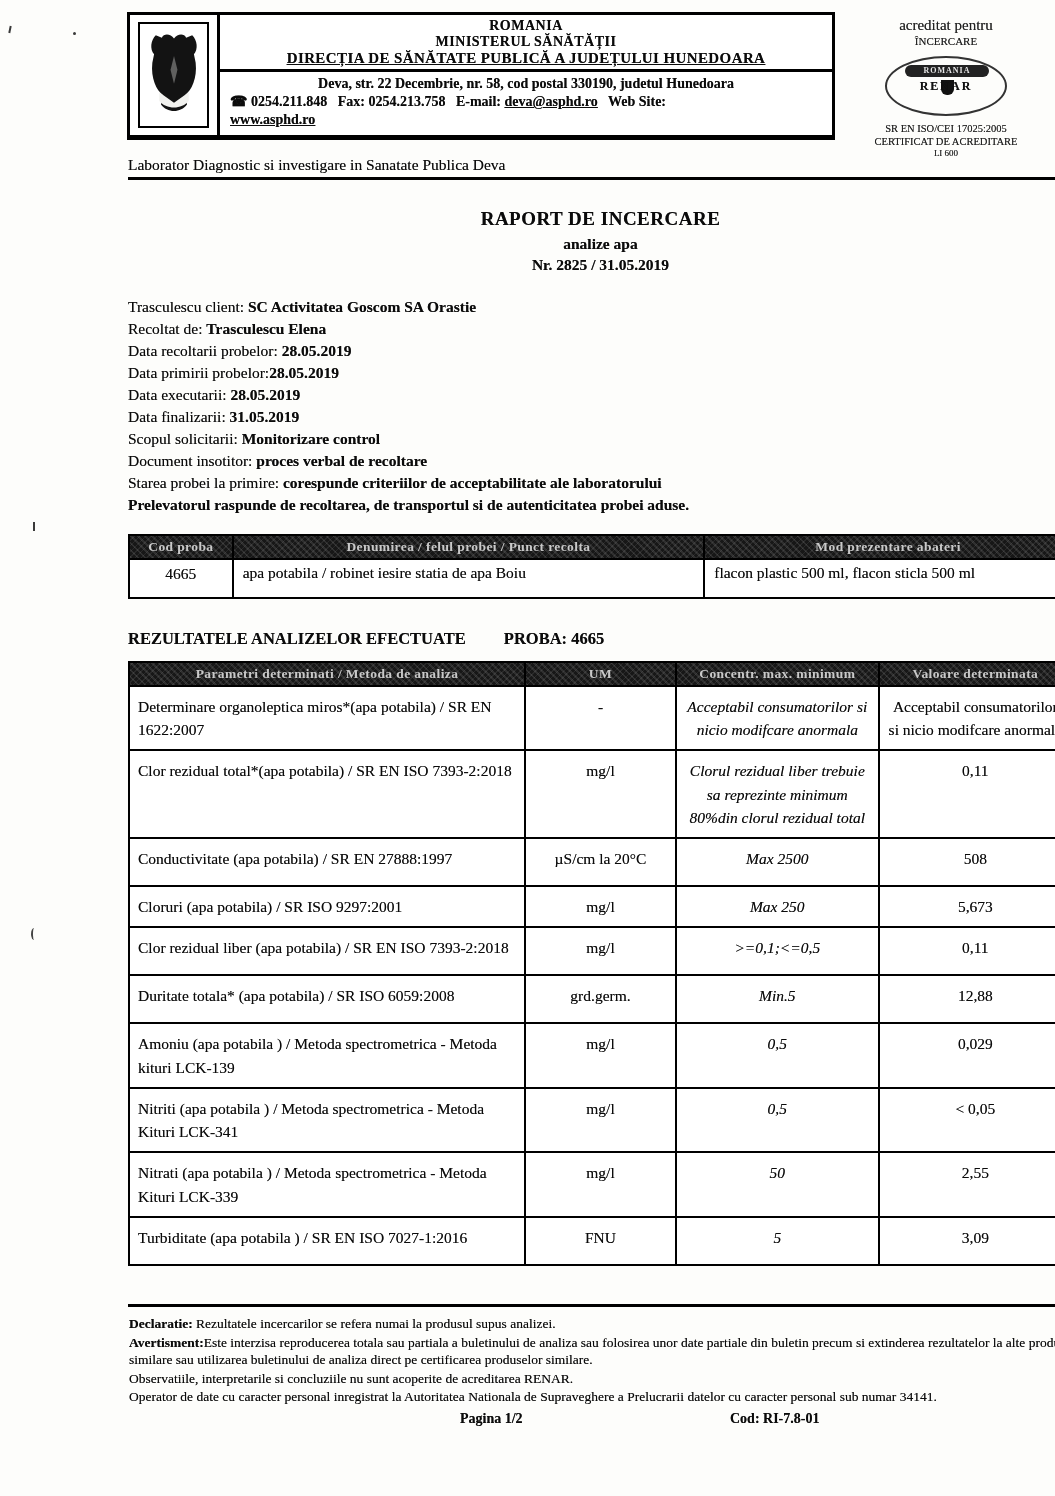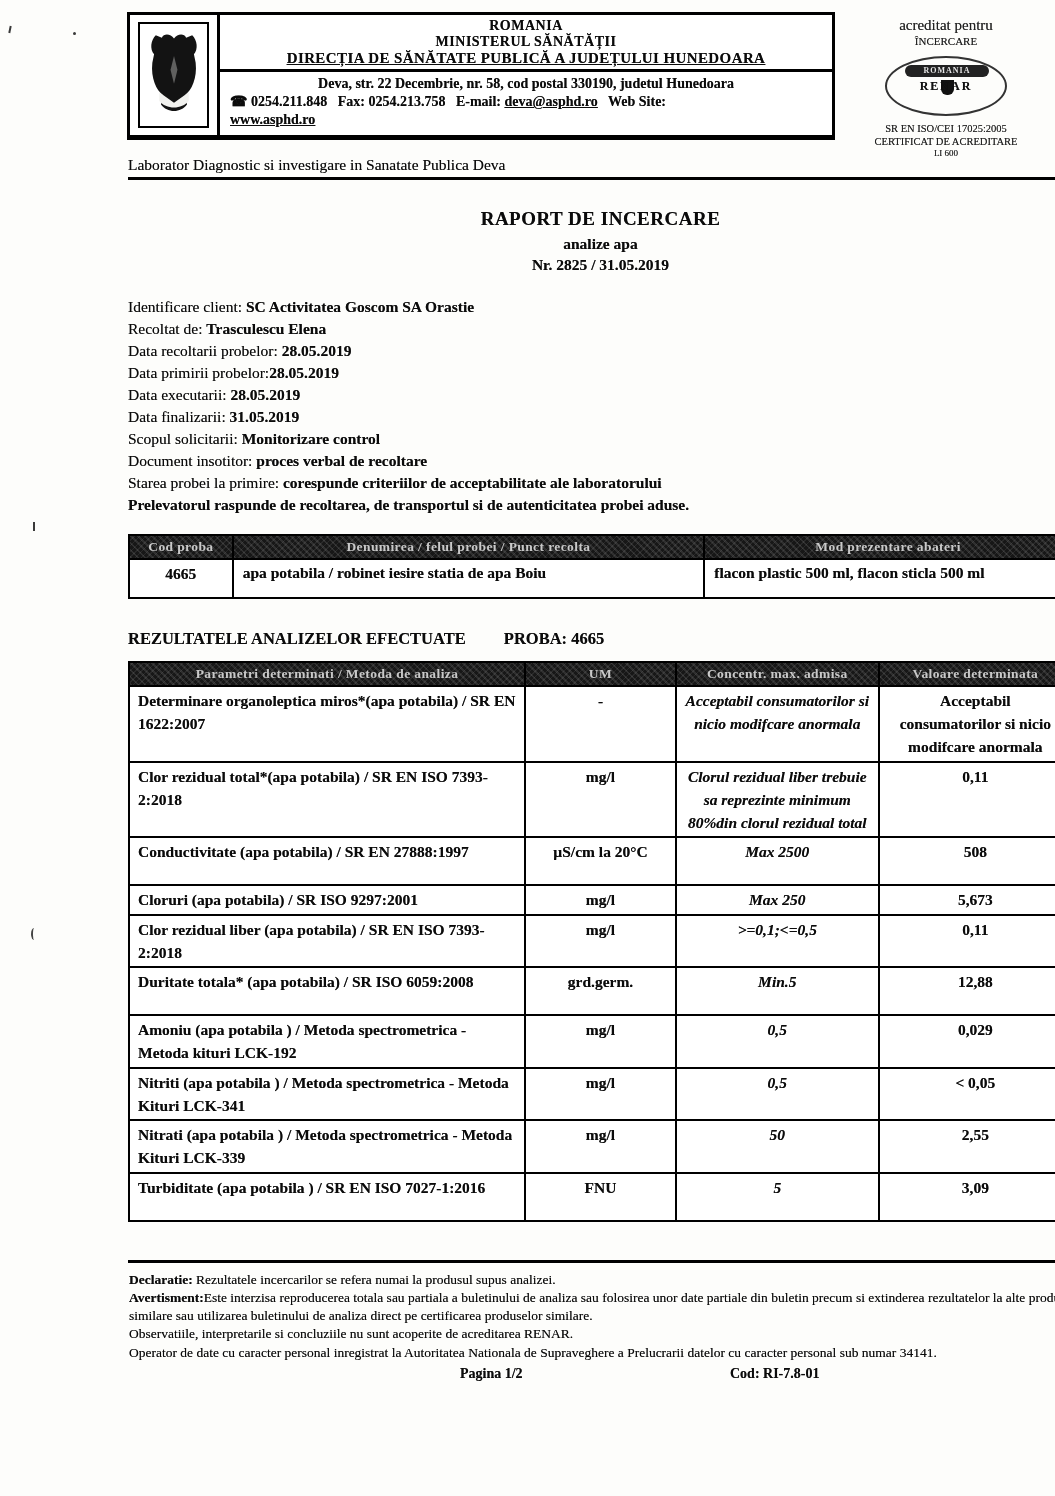--- a/index.html
+++ b/index.html
@@ -65,38 +65,38 @@
 
   .title-block { text-align: center; margin: 26px 0 20px; line-height: 1.4; }
   .title-main { font-size: 19px; font-weight: bold; letter-spacing: .5px; }
   .title-sub, .title-nr { font-size: 15.5px; font-weight: bold; }
 
   .info-block { font-size: 15.5px; line-height: 1.42; margin-bottom: 18px; }
   .info-row .val { font-weight: bold; }
   .info-strong { font-weight: bold; }
 
   table { width: 100%; border-collapse: collapse; background:#fff; }
-  td, th { border: 2px solid #000; font-weight: bold; }
+  td, th { border: 2px solid #000; }
   .noisy-head th {
     background:
       repeating-linear-gradient(45deg, rgba(255,255,255,.10) 0 2px, transparent 2px 5px),
       repeating-linear-gradient(-45deg, rgba(255,255,255,.08) 0 1px, transparent 1px 4px),
       #171717;
     color: #c9c9c9; font-size: 13.5px; font-weight: bold;
     padding: 3px 4px; letter-spacing: .4px; text-shadow: none;
   }
   .sample-table { font-size: 15.5px; margin-bottom: 30px; }
   .sample-table td { padding: 4px 9px 14px; vertical-align: top; }
   .sample-table td.code { text-align: center; padding-top: 5px; }
 
   .results-heading { font-size: 16.5px; font-weight: bold; margin: 0 0 12px; }
   .results-heading .proba { margin-left: 34px; }
 
   .results-table { font-size: 15.5px; }
-  .results-table td { padding: 2px 8px; vertical-align: top; line-height: 1.5; }
+  .results-table td { padding: 8px 8px; vertical-align: top; line-height: 1.5; }
   .results-table td.c { text-align: center; }
   .results-table td.lim { font-style: italic; text-align: center; }
 
   
   .footer { margin-top: 38px; border-top: 3px solid #000; padding-top: 7px; font-size: 13.5px; line-height: 1.3; }
   .footer p { margin: 1px; }
   .footer .b { font-weight: bold; }
   .page-line { position: relative; height: 24px; margin-top: 4px; font-weight: bold; font-size: 14px; }
   .page-num { position: absolute; left: 332px; }
   .doc-code { position: absolute; left: 602px; }
@@ -167,21 +167,21 @@
 
     <div class="lab-line">Laborator Diagnostic si investigare in Sanatate Publica Deva</div>
 
     <div class="title-block">
       <div class="title-main">RAPORT DE INCERCARE</div>
       <div class="title-sub">analize apa</div>
       <div class="title-nr">Nr. 2825 / 31.05.2019</div>
     </div>
 
     <div class="info-block">
-      <div class="info-row"><span>Identificare client: </span><span class="val">SC Activitatea Goscom SA Orastie</span></div>
+      <div class="info-row"><span>Trasculescu client: </span><span class="val">SC Activitatea Goscom SA Orastie</span></div>
       <div class="info-row"><span>Recoltat de: </span><span class="val">Trasculescu Elena</span></div>
       <div class="info-row"><span>Data recoltarii probelor: </span><span class="val">28.05.2019</span></div>
       <div class="info-row"><span>Data primirii probelor:</span><span class="val">28.05.2019</span></div>
       <div class="info-row"><span>Data executarii: </span><span class="val">28.05.2019</span></div>
       <div class="info-row"><span>Data finalizarii: </span><span class="val">31.05.2019</span></div>
       <div class="info-row"><span>Scopul solicitarii: </span><span class="val">Monitorizare control</span></div>
       <div class="info-row"><span>Document insotitor: </span><span class="val">proces verbal de recoltare</span></div>
       <div class="info-row"><span>Starea probei la primire: </span><span class="val">corespunde criteriilor de acceptabilitate ale laboratorului</span></div>
       <div class="info-strong">Prelevatorul raspunde de recoltarea, de transportul si de autenticitatea probei aduse.</div>
     </div>
@@ -217,21 +217,21 @@
       <colgroup>
           <col style="width:42%">
           <col style="width:16%">
           <col style="width:21.5%">
           <col style="width:20.5%">
         </colgroup>
       <thead class="noisy-head">
         <tr>
           <th>Parametri determinati / Metoda de analiza</th>
           <th>UM</th>
-          <th>Concentr. max. admisa</th>
+          <th>Concentr. max. minimum</th>
           <th>Valoare determinata</th>
         </tr>
       </thead>
       <tbody>
         <tr>
           <td>Determinare organoleptica miros*(apa potabila) / SR EN 1622:2007</td>
           <td class="c">-</td>
           <td class="lim">Acceptabil consumatorilor si nicio modifcare anormala</td>
           <td class="c">Acceptabil consumatorilor si nicio modifcare anormala</td>
         </tr>
@@ -259,21 +259,21 @@
           <td class="lim">&gt;=0,1;&lt;=0,5</td>
           <td class="c">0,11</td>
         </tr>
         <tr style="height:48px">
           <td>Duritate totala* (apa potabila) / SR ISO 6059:2008</td>
           <td class="c">grd.germ.</td>
           <td class="lim">Min.5</td>
           <td class="c">12,88</td>
         </tr>
         <tr style="height:48px">
-          <td>Amoniu (apa potabila ) / Metoda spectrometrica - Metoda kituri LCK-192</td>
+          <td>Amoniu (apa potabila ) / Metoda spectrometrica - Metoda kituri LCK-139</td>
           <td class="c">mg/l</td>
           <td class="lim">0,5</td>
           <td class="c">0,029</td>
         </tr>
         <tr style="height:48px">
           <td>Nitriti (apa potabila ) / Metoda spectrometrica - Metoda Kituri LCK-341</td>
           <td class="c">mg/l</td>
           <td class="lim">0,5</td>
           <td class="c">&lt; 0,05</td>
         </tr>

